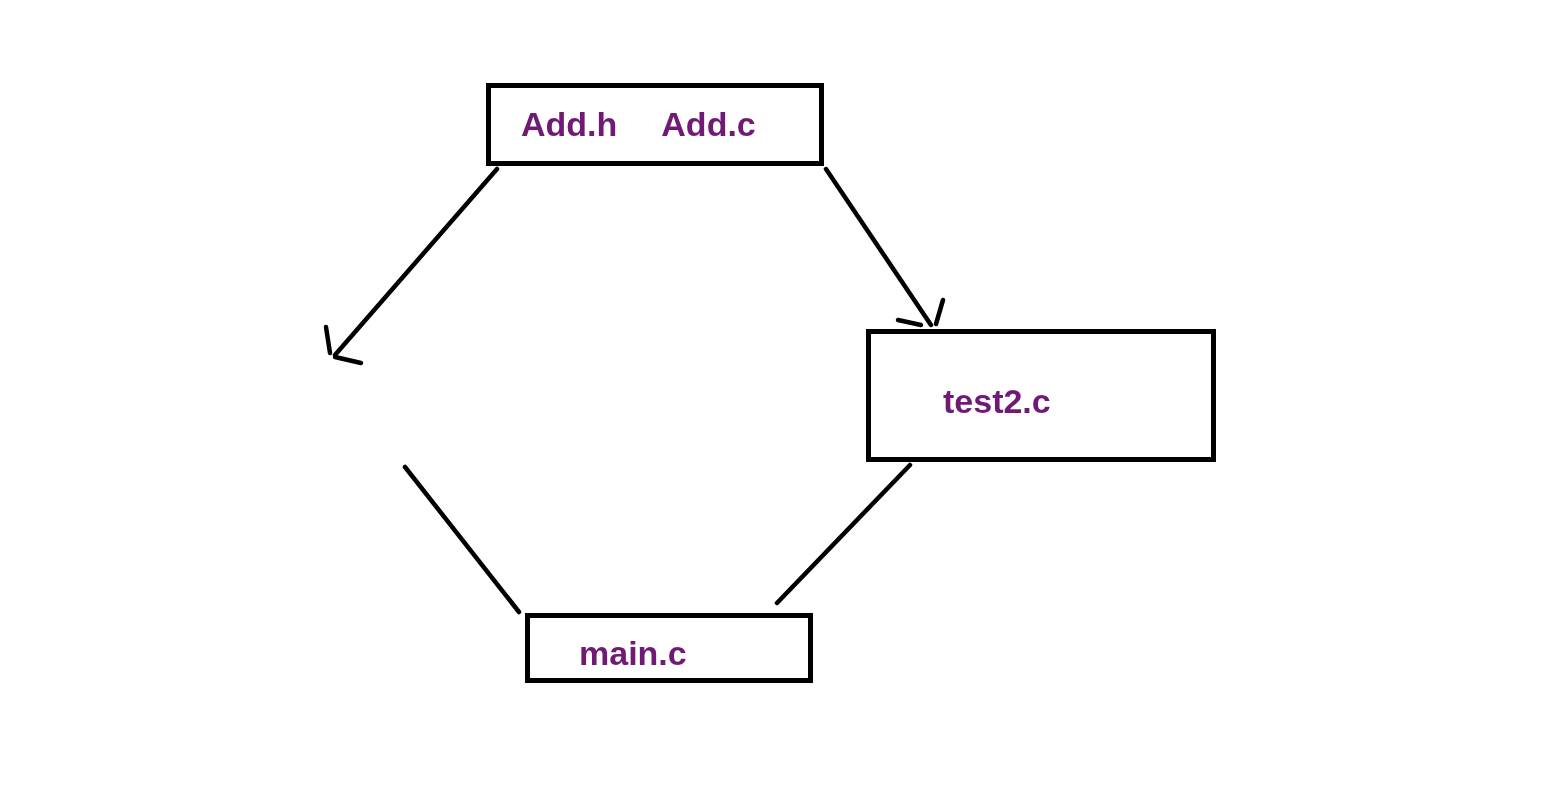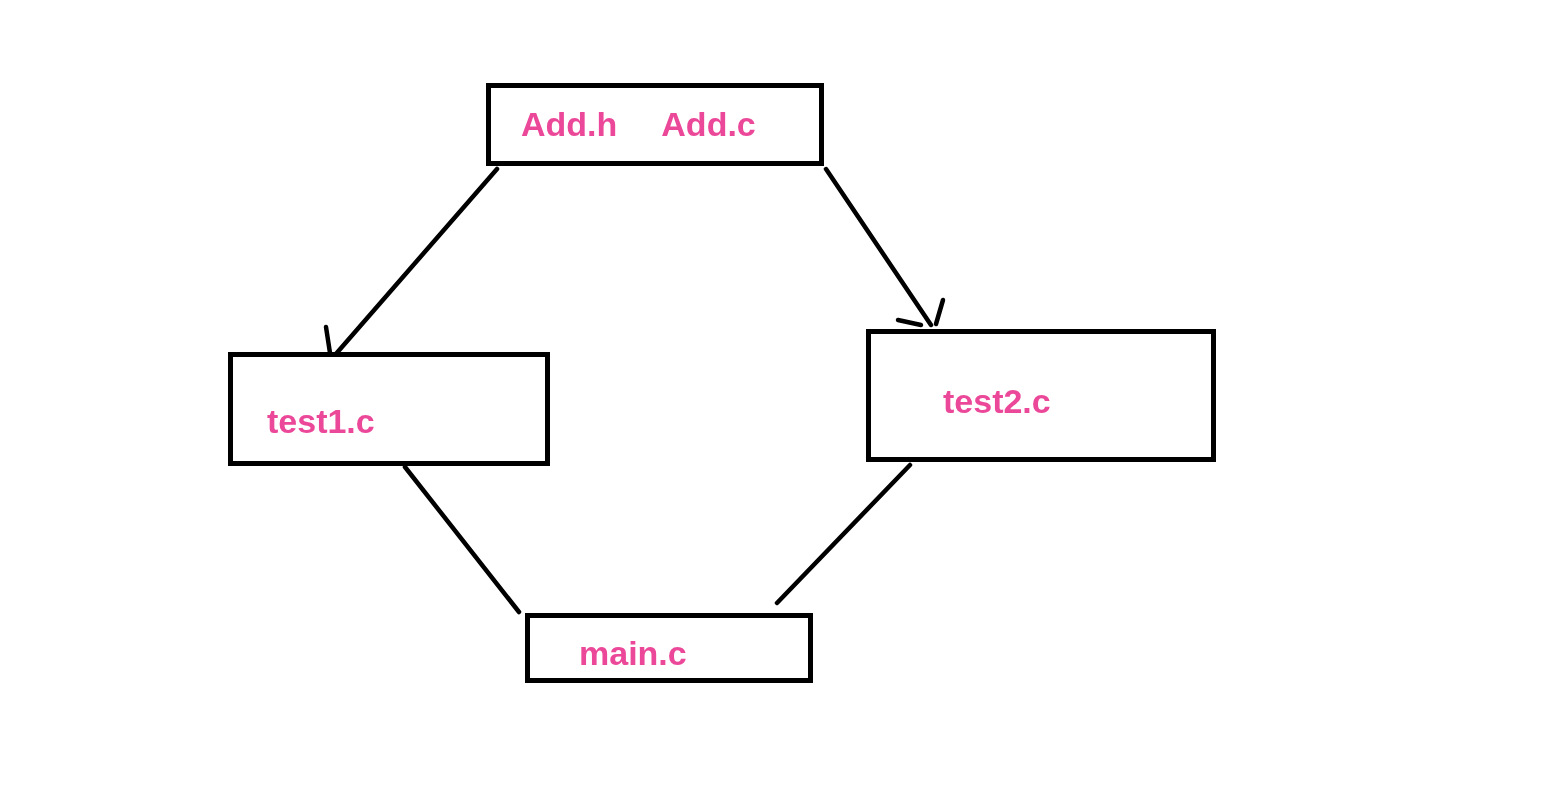--- a/index.html
+++ b/index.html
@@ -22,21 +22,21 @@
     width: 1549px;
     height: 789px;
   }
   .node {
     position: absolute;
     box-sizing: border-box;
     border: 5px solid #000000;
     background: #ffffff;
     display: flex;
     align-items: center;
-    color: #ec4899;
+    color: #701a75;
     font-weight: bold;
     font-size: 34px;
     letter-spacing: 0px;
   }
   .node-add-files {
     left: 486px;
     top: 83px;
     width: 338px;
     height: 83px;
     padding-left: 30px;
@@ -99,23 +99,20 @@
         <line x1="910" y1="465" x2="777" y2="603"></line>
       </g>
     </g>
   </svg>
 
   <div class="node node-add-files">
     <span>Add.h</span>
     <span>Add.c</span>
   </div>
 
-  <div class="node node-test1">
-    <span>test1.c</span>
-  </div>
 
   <div class="node node-test2">
     <span>test2.c</span>
   </div>
 
   <div class="node node-main">
     <span>main.c</span>
   </div>
 
 </div>

